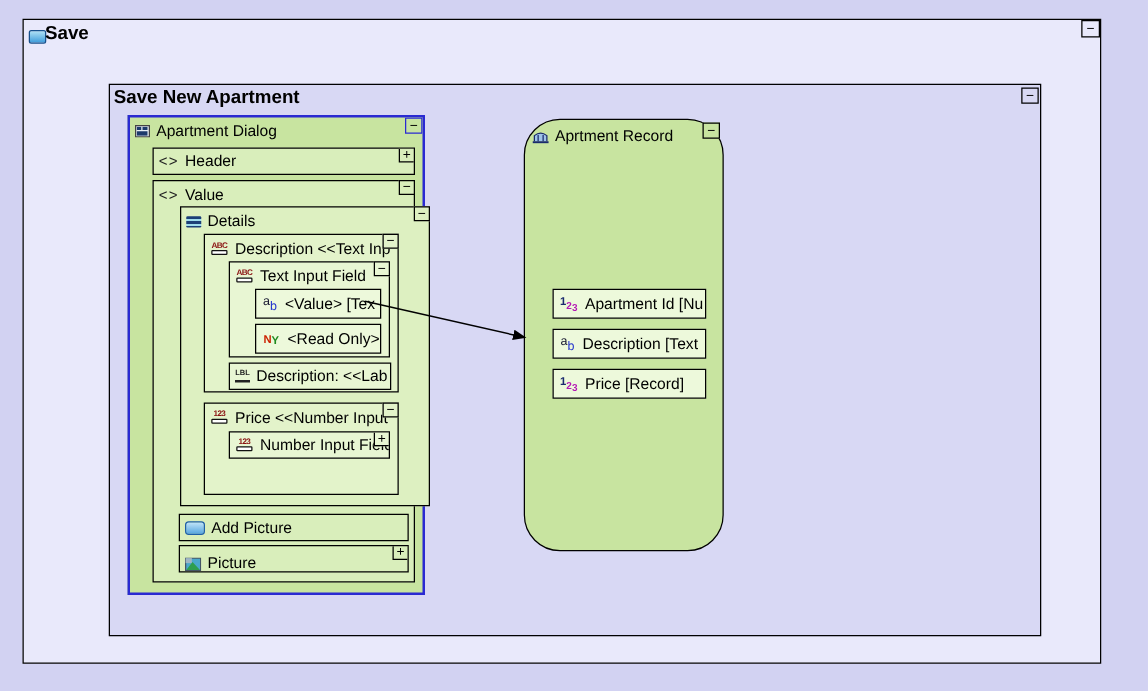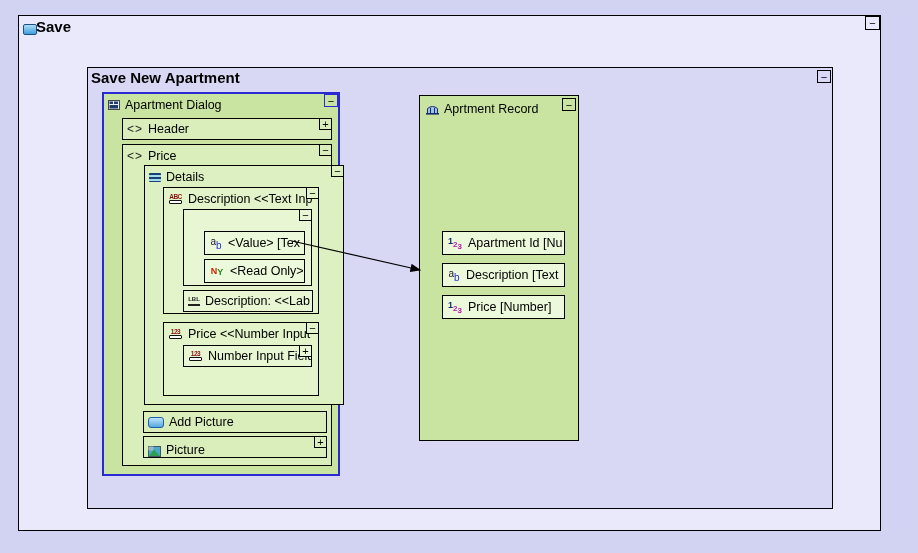--- a/index.html
+++ b/index.html
@@ -79,21 +79,21 @@
 
         <div class="box g2 leaf" style="left:18px;top:24px;width:210px;height:22px;">
           <span class="icon icon-tag">&lt;&gt;</span>
           <span>Header</span>
           <button class="btn" style="right:-1px;top:-1px;background:#d9eebb;">+</button>
         </div>
 
         <div class="box g2" style="left:18px;top:50px;width:210px;height:322px;">
           <div class="title">
             <span class="icon icon-tag">&lt;&gt;</span>
-            <span>Price</span>
+            <span>Value</span>
           </div>
           <button class="btn" style="right:-1px;top:-1px;background:#d9eebb;">−</button>
 
           <div class="box g3" style="left:21px;top:20px;width:200px;height:240px;">
             <div class="title">
               <span class="icon icon-stripes"></span>
               <span>Details</span>
             </div>
             <button class="btn" style="right:-1px;top:-1px;background:#ddf0c1;">−</button>
 
@@ -101,20 +101,27 @@
               <div class="title">
                 <span class="icon icon-field">
                   <span class="ftxt">ABC</span>
                   <span class="fbar"></span>
                 </span>
                 <span>Description &lt;&lt;Text Inp</span>
               </div>
               <button class="btn" style="right:-1px;top:-1px;background:#e3f3ca;">−</button>
 
               <div class="box g5" style="left:19px;top:21px;width:129px;height:77px;">
+                <div class="title">
+                  <span class="icon icon-field">
+                    <span class="ftxt">ABC</span>
+                    <span class="fbar"></span>
+                  </span>
+                  <span>Text Input Field</span>
+                </div>
                 <button class="btn" style="right:-1px;top:-1px;background:#e8f6d3;">−</button>
 
                 <div class="box g6 leaf" style="left:20px;top:21px;width:101px;height:24px;">
                   <span class="icon icon-ab">
                     <span class="a">a</span>
                     <span class="b">b</span>
                   </span>
                   <span>&lt;Value&gt; [Tex</span>
                 </div>
 
@@ -167,21 +174,21 @@
                 <rect x="0.5" y="0.5" width="5" height="4" fill="#9fb6c4"></rect>
                 <polygon points="1,10 6,3.5 12,10" fill="#2e9e4f"></polygon>
               </svg>
             </span>
             <span>Picture</span>
             <button class="btn" style="right:-1px;top:-1px;background:#d9eebb;">+</button>
           </div>
         </div>
       </div>
 
-      <div class="box g1" style="left:331px;top:27px;width:160px;height:346px;">
+      <div class="box g1" style="left:331px;top:27px;width:160px;height:346px;border-radius:29px;">
         <div class="title" style="height:26px;padding-left:6px;">
           <span class="icon">
             <svg width="13" height="11" viewBox="0 0 13 11">
               <path d="M1.5 9 V4.5 Q6.5 0.5 11.5 4.5 V9" fill="#9fc4e8" stroke="#1a2a6e"></path>
               <line x1="4.5" y1="4" x2="4.5" y2="9" stroke="#1a2a6e"></line>
               <line x1="8.5" y1="4" x2="8.5" y2="9" stroke="#1a2a6e"></line>
               <rect x="0" y="9" width="13" height="1.6" fill="#1a2a6e"></rect>
             </svg>
           </span>
           <span>Aprtment Record</span>
@@ -204,21 +211,21 @@
           </span>
           <span>Description [Text</span>
         </div>
 
         <div class="box g6 leaf" style="left:22px;top:199px;width:123px;height:24px;">
           <span class="icon icon-123">
             <span class="s1">1</span>
             <span class="s2">2</span>
             <span class="s3">3</span>
           </span>
-          <span>Price [Number]</span>
+          <span>Price [Record]</span>
         </div>
       </div>
     </div>
   </div>
 
   <svg class="arrow-layer" width="918" height="553">
     <defs>
       <marker id="ah" markerWidth="9" markerHeight="7" refX="8" refY="3.5" orient="auto">
         <polygon points="0,0 9,3.5 0,7" fill="#000"></polygon>
       </marker>

